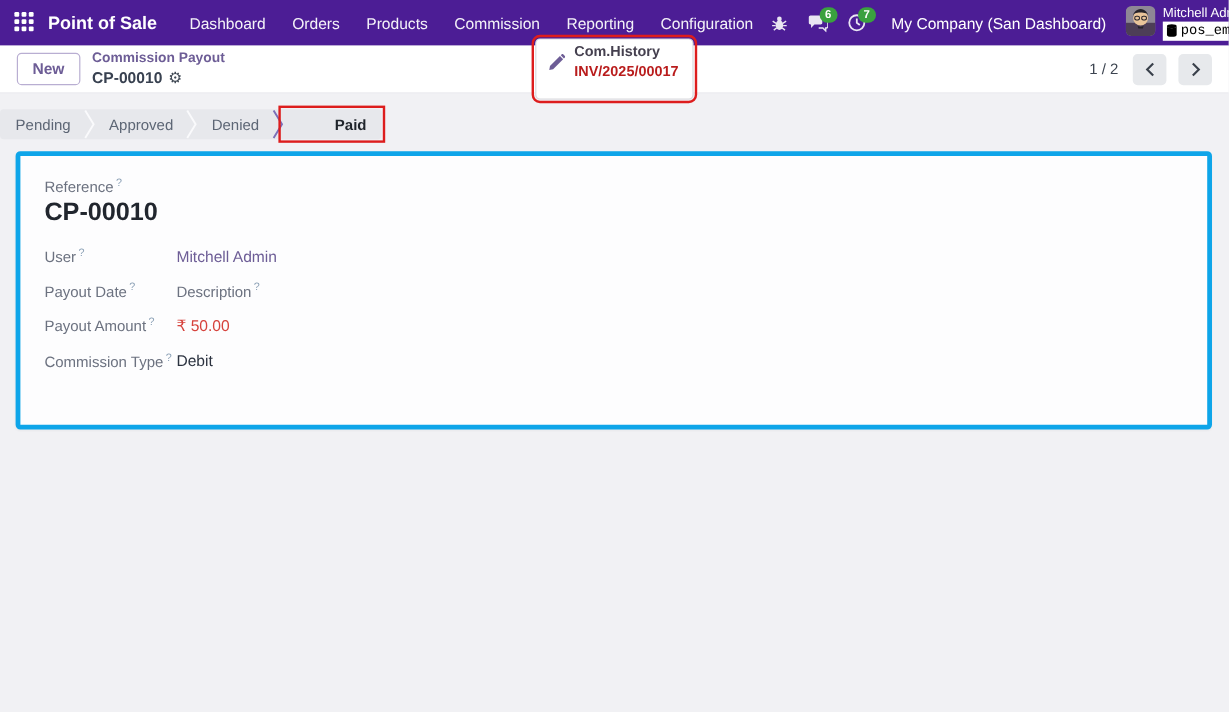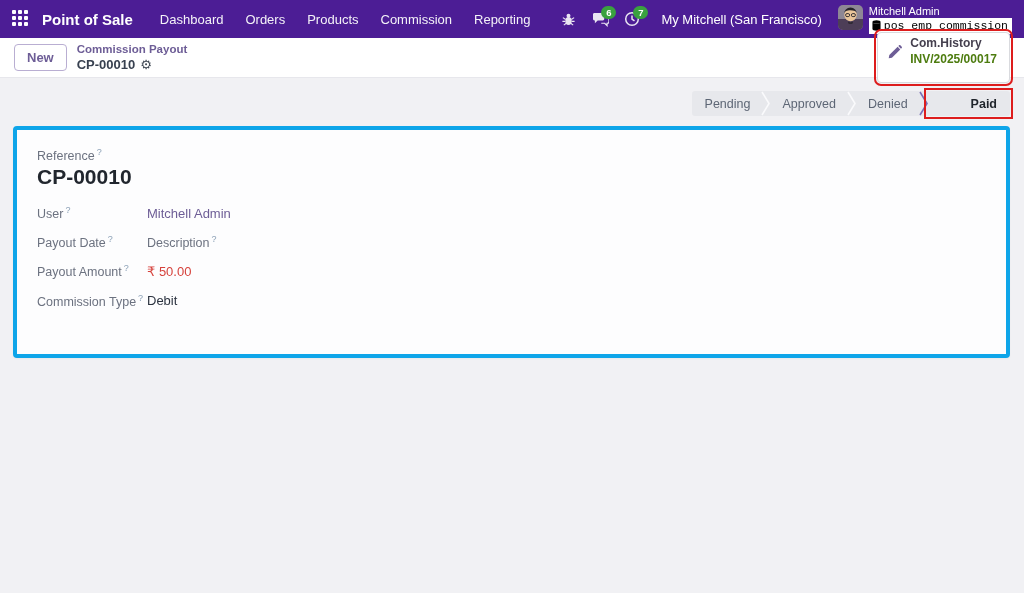--- a/index.html
+++ b/index.html
@@ -63,31 +63,31 @@
 
   .red-outline { outline: 2px solid #dd1d1d; outline-offset: 1px; }
 
   .stat-button {
     display: flex; align-items: center; gap: 8px;
     background: #fff; border: 1px solid #d9dade; border-radius: 4px;
     padding: 3px 12px 15px 10px; cursor: pointer; font-family: inherit;
   }
   .stat-text { display: flex; flex-direction: column; align-items: flex-start; line-height: 1.3; }
   .stat-line1 { font-size: 12px; color: #45404f; font-weight: bold; }
-  .stat-line2 { font-size: 12px; color: #4d7c0f; font-weight: bold; }
+  .stat-line2 { font-size: 12px; color: #b91c1c; font-weight: bold; }
 
   .pager-value { font-size: 12.5px; color: #3c4450; margin-right: 4px; }
   .pager-btn {
     width: 28px; height: 26px; background: #e7e9ec; border: none; border-radius: 4px;
     display: flex; align-items: center; justify-content: center; cursor: pointer;
   }
   .pager-btn + .pager-btn { margin-left: 2px; }
 
   
-  .status-row { display: flex; justify-content: flex-end; padding: 13px 14px 0 0; }
+  .status-row { display: flex; padding: 13px 14px 0 0; }
   .statusbar {
     display: inline-flex; align-items: stretch; background: #e7e8ec;
     border-radius: 3px; height: 25px; overflow: visible;
   }
   .status-step {
     display: flex; align-items: center; padding: 0 13px;
     font-size: 12.5px; color: #5d6675; cursor: pointer; white-space: nowrap;
   }
   .status-step.active { font-weight: bold; color: #1f242b; padding-left: 44px; }
   .status-sep { display: flex; align-items: center; width: 10px; margin: 0 -2px; }
@@ -122,20 +122,21 @@
       <span></span>
       <span></span>
   </div>
   <div class="brand">Point of Sale</div>
   <nav class="menu">
     <div class="menu-item">Dashboard</div>
     <div class="menu-item">Orders</div>
     <div class="menu-item">Products</div>
     <div class="menu-item">Commission</div>
     <div class="menu-item">Reporting</div>
+    <div class="menu-item">Configuration</div>
   </nav>
 
   <div class="systray">
     <div class="tray-icon">
       <svg width="15" height="15" viewBox="0 0 16 16" fill="#e9e5f2">
         <ellipse cx="8" cy="9.5" rx="3.4" ry="4.3"></ellipse>
         <circle cx="8" cy="4" r="2.1"></circle>
         <path d="M2 6l3 2M14 6l-3 2M1.5 10h3.2M14.5 10h-3.2M3 14l2.6-2M13 14l-2.6-2" stroke="#e9e5f2" stroke-width="1.2" fill="none"></path>
       </svg>
     </div>
@@ -146,21 +147,21 @@
       </svg>
       <span class="badge">6</span>
     </div>
     <div class="tray-icon">
       <svg width="16" height="16" viewBox="0 0 16 16" fill="none" stroke="#e9e5f2" stroke-width="1.5">
         <circle cx="8" cy="8" r="6.3"></circle>
         <path d="M8 4.5V8l2.5 1.8"></path>
       </svg>
       <span class="badge">7</span>
     </div>
-    <div class="company">My Mitchell (San Francisco)</div>
+    <div class="company">My Company (San Dashboard)</div>
     <div class="user-block">
       <div class="avatar">
         <svg width="25" height="25" viewBox="0 0 25 25">
           <rect width="25" height="25" fill="#8e8795"></rect>
           <rect y="14" width="25" height="11" fill="#4d3e57"></rect>
           <circle cx="12.5" cy="10" r="6.2" fill="#e9c49a"></circle>
           <path d="M6 9.5c0-4 3-7 6.5-7s6.5 3 6.5 7c0-1.5-1-3-2-3.4-2.6-1-7-1-9 0-1 .4-2 1.9-2 3.4z" fill="#26232a"></path>
           <rect x="7.6" y="8.6" width="4" height="3" rx="1.4" fill="none" stroke="#26232a" stroke-width="0.9"></rect>
           <rect x="13.4" y="8.6" width="4" height="3" rx="1.4" fill="none" stroke="#26232a" stroke-width="0.9"></rect>
           <path d="M10 16.5c1.5 1.2 3.5 1.2 5 0l-.6 2.3h-3.8z" fill="#26232a"></path>
@@ -198,20 +199,33 @@
         <path d="M1.5 11.5L0.8 15.2 4.5 14.5 14 5 11 2z" fill="#6d5d96"></path>
         <path d="M11.8 1.2l3 3 .9-.9c.4-.4.4-1 0-1.4L14.1.3c-.4-.4-1-.4-1.4 0z" fill="#6d5d96"></path>
       </svg>
       <span class="stat-text">
         <span class="stat-line1">Com.History</span>
         <span class="stat-line2">INV/2025/00017</span>
       </span>
     </button>
   </div>
 
+  <div class="cp-right">
+    <span class="pager-value">1 / 2</span>
+    <button class="pager-btn">
+      <svg width="9" height="12" viewBox="0 0 9 12" fill="none" stroke="#3a414b" stroke-width="1.8">
+          <path d="M7 1L2 6l5 5"></path>
+        </svg>
+    </button>
+    <button class="pager-btn">
+      <svg width="9" height="12" viewBox="0 0 9 12" fill="none" stroke="#3a414b" stroke-width="1.8">
+          <path d="M2 1l5 5-5 5"></path>
+        </svg>
+    </button>
+  </div>
 </div>
 
 <div class="status-row">
   <div class="statusbar">
     <div class="status-step">Pending</div>
     <div class="status-sep">
       <svg width="10" height="25" viewBox="0 0 10 25">
           <path d="M1 1l7 11.5L1 24" fill="none" stroke="#fafafc" stroke-width="1.6"></path>
         </svg>
     </div>

